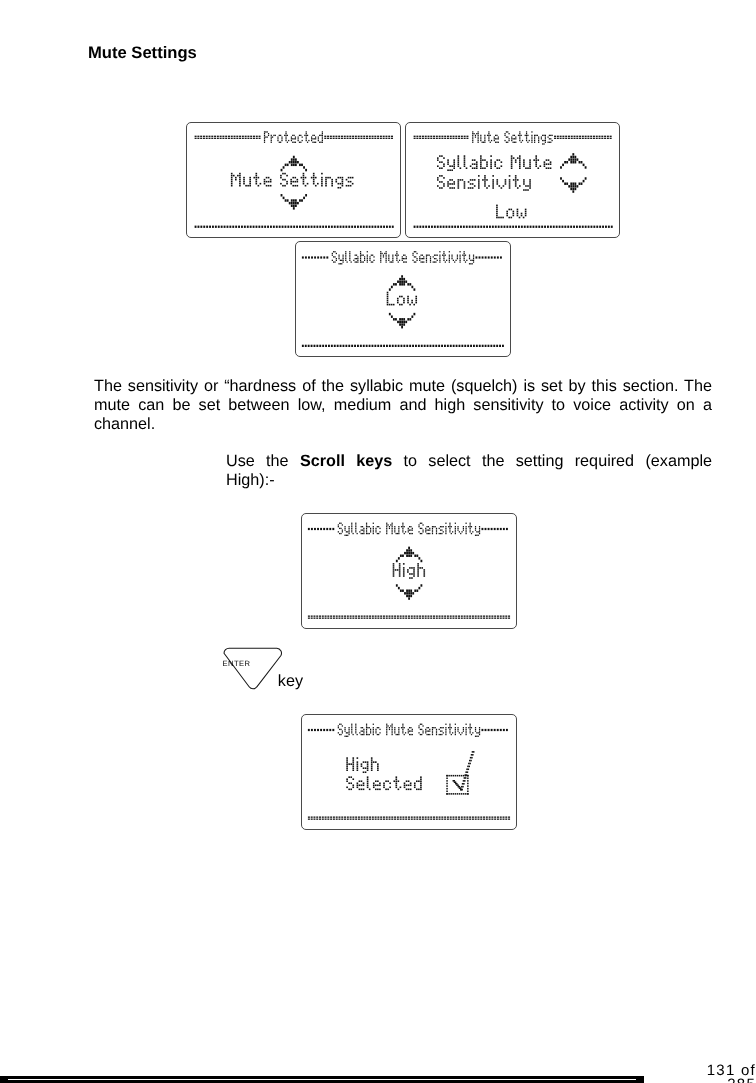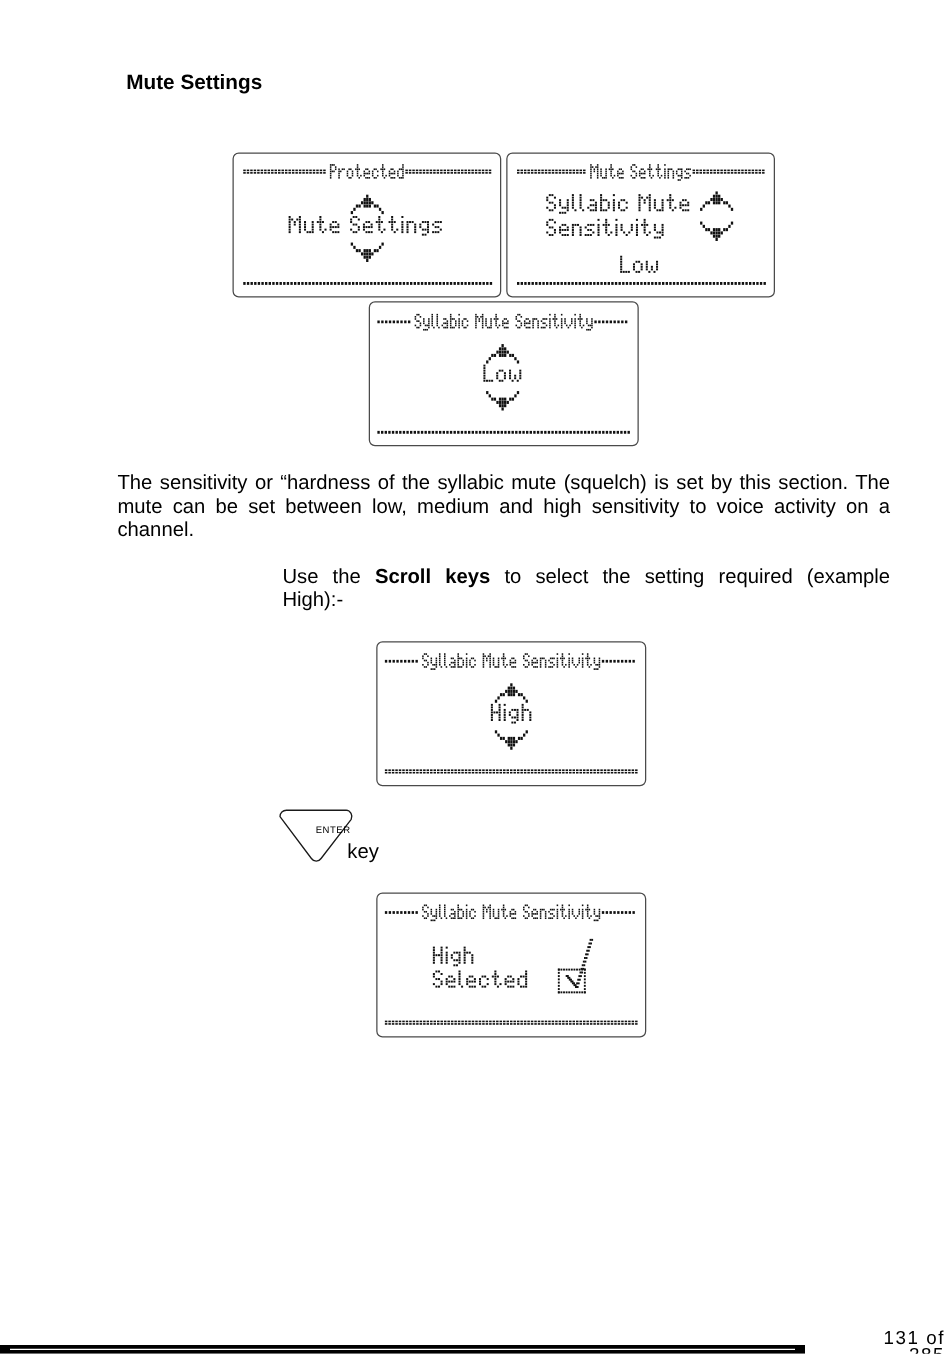--- a/index.html
+++ b/index.html
@@ -6,21 +6,21 @@
   html,body{margin:0;padding:0;}
   body{width:756px;height:1083px;background:#fff;font-family:"Liberation Sans",sans-serif;color:#000;position:relative;overflow:hidden;-webkit-font-smoothing:antialiased;text-rendering:geometricPrecision;}
   .page{position:absolute;inset:0;}
 
   
   .hdr{position:absolute;left:0;top:0;width:756px;height:20px;background:#000;}
   .hdr-rule{position:absolute;left:9px;top:7px;width:249px;height:3px;background:#fff;}
   .hdr-title{position:absolute;left:263px;top:-2.2px;color:#fff;font-size:20.3px;line-height:20px;letter-spacing:0px;white-space:nowrap;}
 
   
-  .h-section{position:absolute;left:88px;top:44.1px;margin:13px;font-size:16.6px;font-weight:bold;line-height:17px;}
+  .h-section{position:absolute;left:88px;top:44.1px;margin:0;font-size:16.6px;font-weight:bold;line-height:17px;}
   .h-sub{position:absolute;left:88px;top:81.9px;margin:0;font-size:16.6px;font-weight:bold;line-height:17px;}
 
   
   .para{position:absolute;margin:0;font-size:16.2px;line-height:19.3px;text-align:justify;}
 
   
   .lcd{position:absolute;border:1.1px solid #4a4a4a;border-radius:5px;background:#fff;box-sizing:border-box;}
   .lcdsvg{display:block;width:100%;height:100%;}
 
   .lcd-a{left:186px;top:122px;width:215px;height:116px;}
@@ -29,21 +29,21 @@
   .lcd-d{left:301px;top:513px;width:216px;height:116px;}
   .lcd-e{left:301px;top:714px;width:216px;height:116px;}
 
   .para-1{left:94px;top:376.5px;width:618px;}
   .para-2{left:226px;top:452.2px;width:486px;word-spacing:1.1px;}
   .para-3{left:226px;top:672.3px;width:486px;text-align:left;word-spacing:1.35px;}
 
   
   .enterkey{position:relative;display:inline-block;width:46px;height:12px;vertical-align:baseline;}
   .enterkey svg{position:absolute;left:-3.5px;top:-27.2px;}
-  .enterlbl{position:absolute;left:-3.5px;top:-14.2px;width:58px;text-align:right;font-size:7.6px;letter-spacing:0.45px;line-height:8px;color:#000;}
+  .enterlbl{position:absolute;left:-3.5px;top:-14.2px;width:58px;text-align:left;font-size:7.6px;letter-spacing:0.45px;line-height:8px;color:#000;}
 
   
   .ftr-bar{position:absolute;left:0px;top:1075.6px;width:644px;height:7.4px;background:#000;}
   .ftr-rule{position:absolute;left:7.9px;top:3.1px;width:628.6px;height:1.7px;background:#fff;}
   .ftr-page{position:absolute;left:677.6px;top:1064px;font-size:15px;letter-spacing:1.25px;line-height:14px;text-align:right;}
 </style>
 </head>
 <body>
 
 <div class="page">

